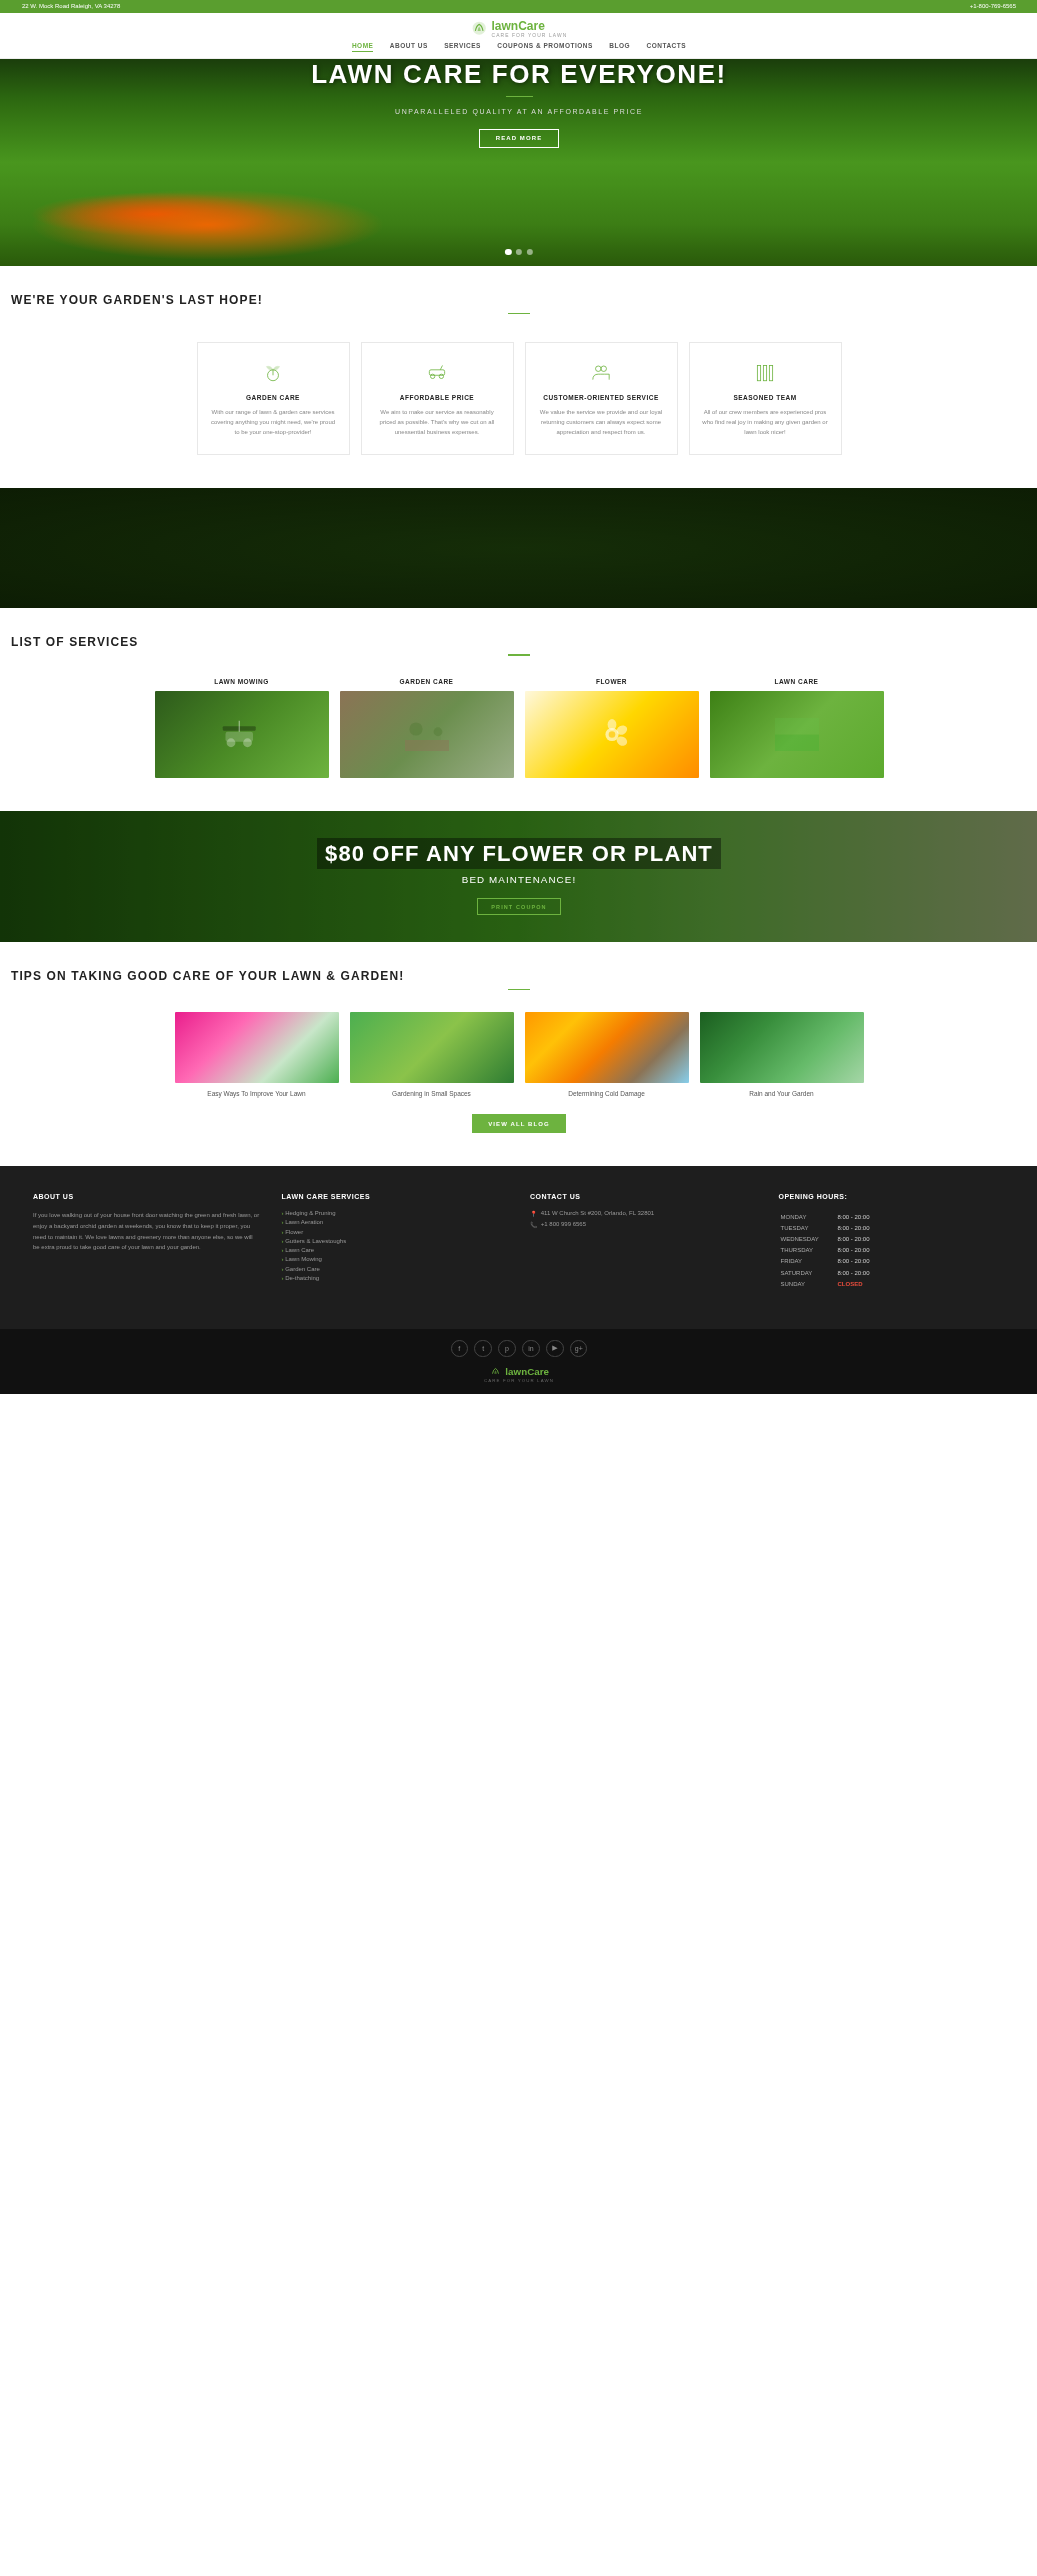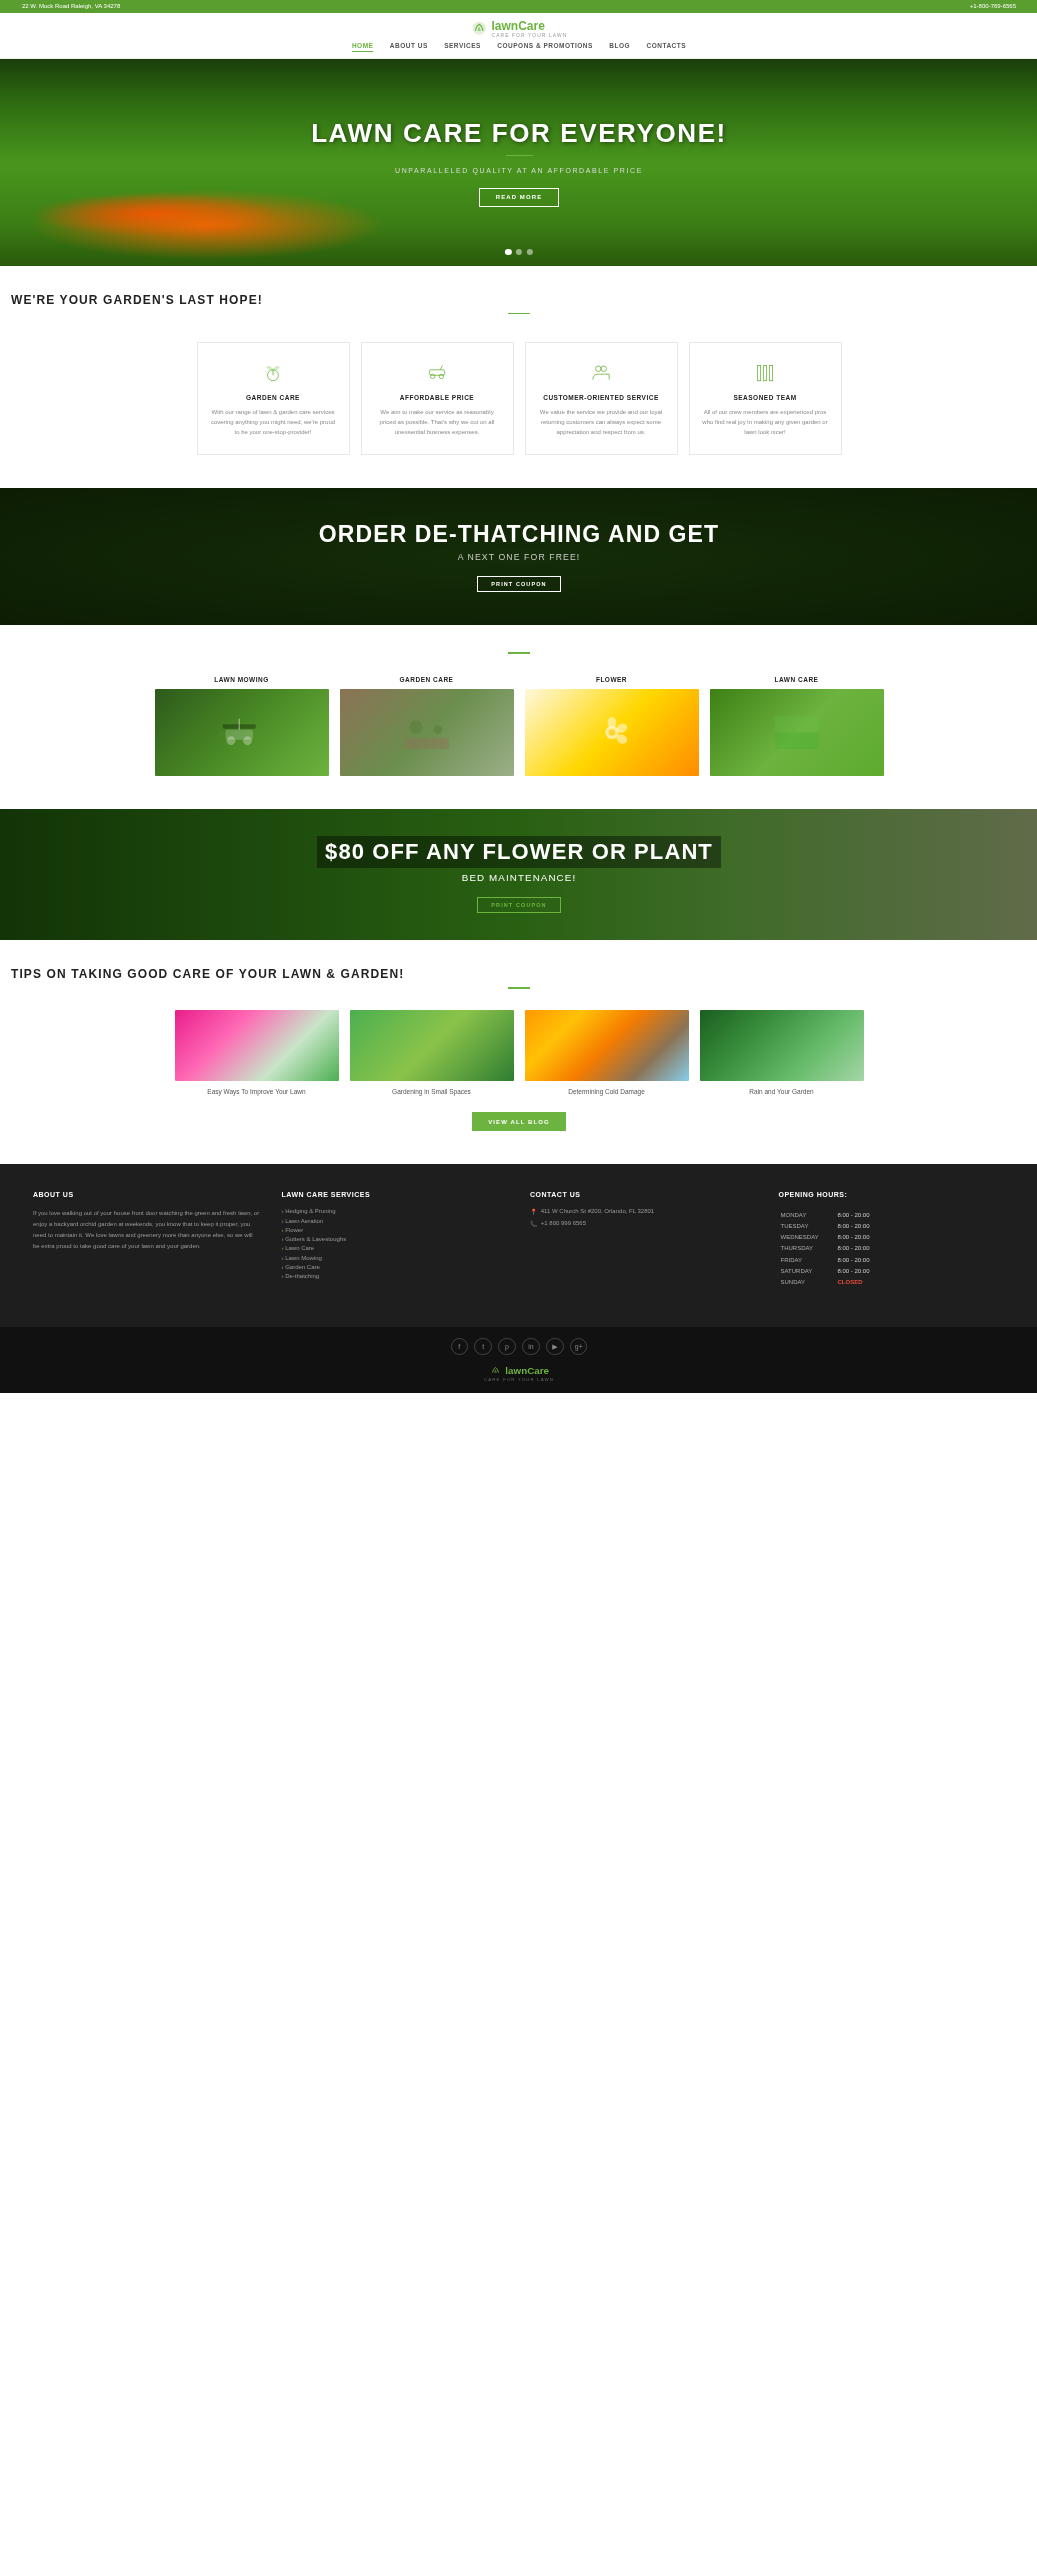--- a/index.html
+++ b/index.html
@@ -56,21 +56,20 @@
 
     
     .hero {
       position: relative;
       height: 207px;
       background: linear-gradient(rgba(0,0,0,0.2), rgba(0,0,0,0.3)),
         linear-gradient(to bottom, #2d5a1b 0%, #4a8a25 30%, #5daa2e 60%, #3d7a1a 100%);
       display: flex;
       flex-direction: column;
       align-items: center;
-      justify-content: center;
       text-align: center;
       overflow: hidden;
     }
     .hero-bg {
       position: absolute;
       inset: 0;
       background:
         radial-gradient(ellipse at 20% 80%, #ff6600 0%, transparent 15%),
         radial-gradient(ellipse at 15% 75%, #ff4400 0%, transparent 10%),
         linear-gradient(to bottom, #1a3d0a 0%, #2d6b10 20%, #4a9a1e 50%, #3d8015 80%, #2a5a0a 100%);
@@ -514,29 +513,25 @@
           </svg>
       </div>
       <h3>SEASONED TEAM</h3>
       <p>All of our crew members are experienced pros who find real joy in making any given garden or lawn look nicer!</p>
     </div>
   </div>
 </section>
 
 <section class="promo-banner">
   <div class="promo-bg"></div>
-  <div class="promo-content">
-    <h2>ORDER DE-THATCHING AND GET</h2>
-    <p class="sub">A NEXT ONE FOR FREE!</p>
-    <button class="btn-outline-white-sm">PRINT COUPON</button>
-  </div>
 </section>
 
 <section>
   <div class="section-header">
+    <h2>LIST OF SERVICES</h2>
     <div class="section-divider"></div>
   </div>
   <div class="services-section">
     <div class="services-grid">
       <div class="service-item">
         <h3>LAWN MOWING</h3>
         <div class="service-img service-img-lawn">
           <svg width="44" height="33" viewBox="0 0 80 60">
             <rect x="10" y="25" width="50" height="18" rx="4" fill="rgba(255,255,255,0.2)"></rect>
             <circle cx="20" cy="45" r="8" fill="rgba(255,255,255,0.3)"></circle>

